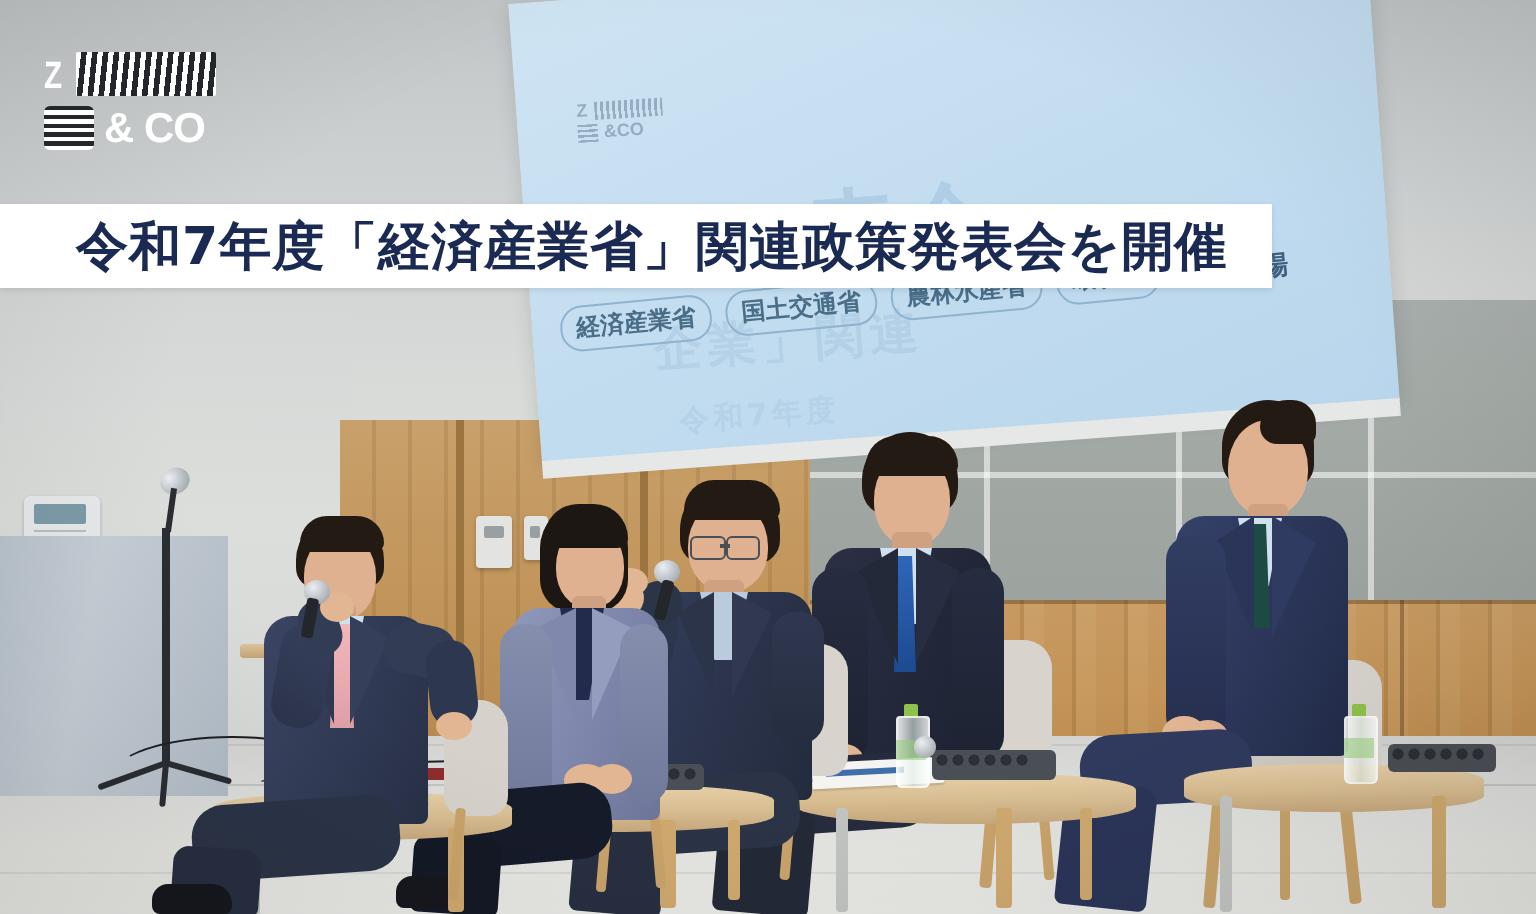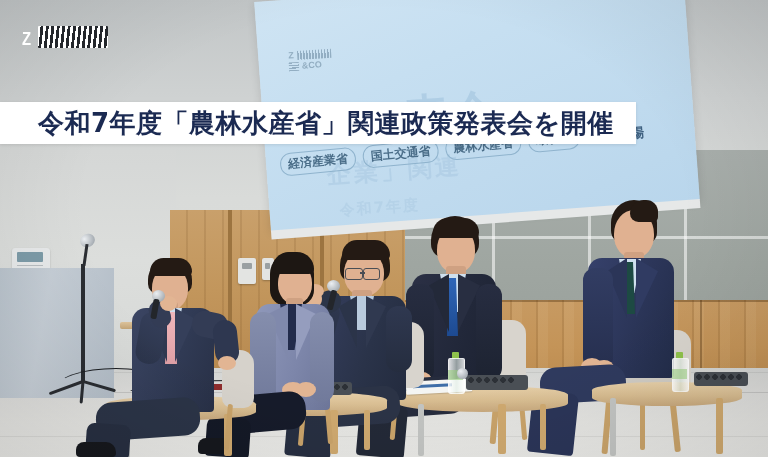--- a/index.html
+++ b/index.html
@@ -505,19 +505,23 @@
   <div class="mic-ball" style="left:152px;top:290px;width:13px;height:12px;"></div>
   <div class="mic-stick" style="left:152px;top:299px;width:6px;height:20px;transform:rotate(10deg);"></div>
 
   <div class="vig"></div>
 
   <div id="brand">
     <div class="row">
       <span class="bz">Z</span>
       <span class="bstripe"></span>
     </div>
+    <div class="row2">
+      <span class="bsq"></span>
+      <span class="bco">&amp; CO</span>
+    </div>
   </div>
 
   <div class="banner" id="banner1">
-    <span>令和7年度「農林水産省」関連政策発表会を開催</span>
+    <span>令和7年度「経済産業省」関連政策発表会を開催</span>
   </div>
 
 </div>
 
 </body></html>

